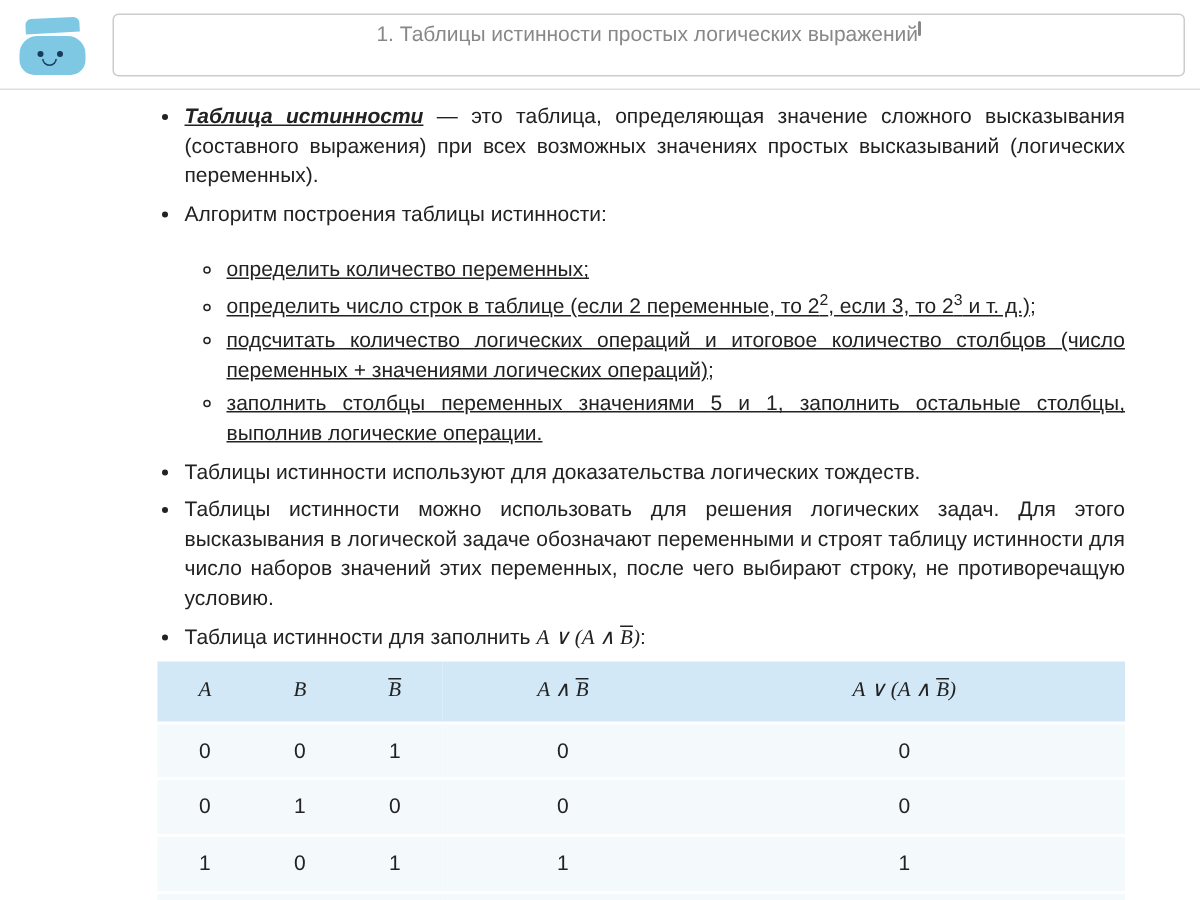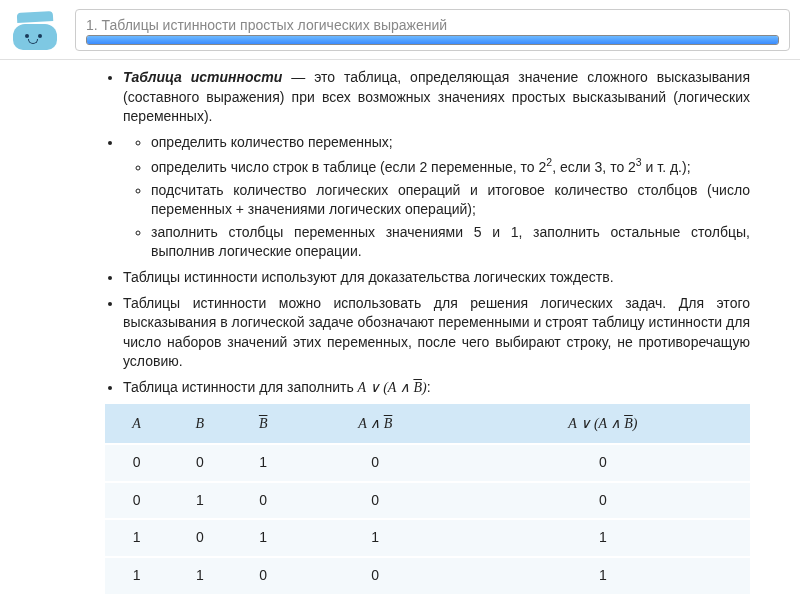--- a/index.html
+++ b/index.html
@@ -40,22 +40,23 @@
   .logo .eye { width:4px;height:4px;background:#1a3a5a;border-radius:50%;position:absolute;bottom:12px; }
   .logo .eye.l{left:15px;} .logo .eye.r{left:28px;}
   .logo .smile{width:10px;height:5px;border:1.5px solid #1a3a5a;border-top:none;border-radius:0 0 8px 8px;position:absolute;bottom:6px;left:18px;}
   .title-wrap {
     flex: 1;
     border: 1px solid #ccc;
     border-radius: 4px;
     height: 42px;
     padding: 4px 10px 2px 10px;
     display: flex;
-    flex-direction: column;
+    flex-direction: row;
     justify-content: center;
+    text-align: right;
   }
   .title-text { color: #888; font-size: 14px; margin-bottom: 2px; }
   .progress-track {
     height: 10px;
     background: #e0e0e0;
     border-radius: 3px;
     border: 1px solid #888;
   }
   .progress-fill {
     height: 100%;
@@ -65,23 +66,23 @@
   }
   
   .content {
     padding: 8px 50px 10px 105px;
     font-size: 14px;
     color: #222;
     line-height: 1.4;
   }
   ul.main { list-style: disc; padding-left: 18px; }
   ul.main > li { margin-bottom: 6px; text-align: justify; }
-  ul.sub { list-style: circle; padding-left: 28px; margin-top: 4px; }
+  ul.sub { list-style: circle; padding-left: 28px; margin-top: 18px; text-decoration: underline; }
   ul.sub > li { margin-bottom: 3px; text-align: justify; }
-  .term { font-weight: bold; font-style: italic; }
+  .term { font-weight: bold; font-style: italic; text-decoration: underline; }
   
   .math-i { font-style: italic; font-family: "Cambria Math", serif; }
   .ov { text-decoration: overline; }
   sup { font-size: 0.75em; }
   
   table.truth {
     border-collapse: collapse;
     width: 100%;
     margin-top: 6px;
     font-size: 14px;
@@ -119,20 +120,21 @@
     </div>
   </div>
 </div>
 
 <div class="content">
   <ul class="main">
     <li>
       <span class="term">Таблица истинности</span><span> — это таблица, определяющая значение сложного высказывания (составного выражения) при всех возможных значениях простых высказываний (логических переменных).</span>
     </li>
     <li>
+      <span>Алгоритм построения таблицы истинности:</span>
       <ul class="sub">
         <li><span>определить количество переменных;</span></li>
         <li>определить число строк в таблице (если 2 переменные, то 2<sup>2</sup>, если 3, то 2<sup>3</sup> и т. д.);</li>
         <li><span>подсчитать количество логических операций и итоговое количество столбцов (число переменных + значениями логических операций);</span></li>
         <li><span>заполнить столбцы переменных значениями 5 и 1, заполнить остальные столбцы, выполнив логические операции.</span></li>
       </ul>
     </li>
     <li>Таблицы истинности используют для доказательства логических тождеств.</li>
     <li>Таблицы истинности можно использовать для решения логических задач. Для этого высказывания в логической задаче обозначают переменными и строят таблицу истинности для число наборов значений этих переменных, после чего выбирают строку, не противоречащую условию.</li>
     <li>

